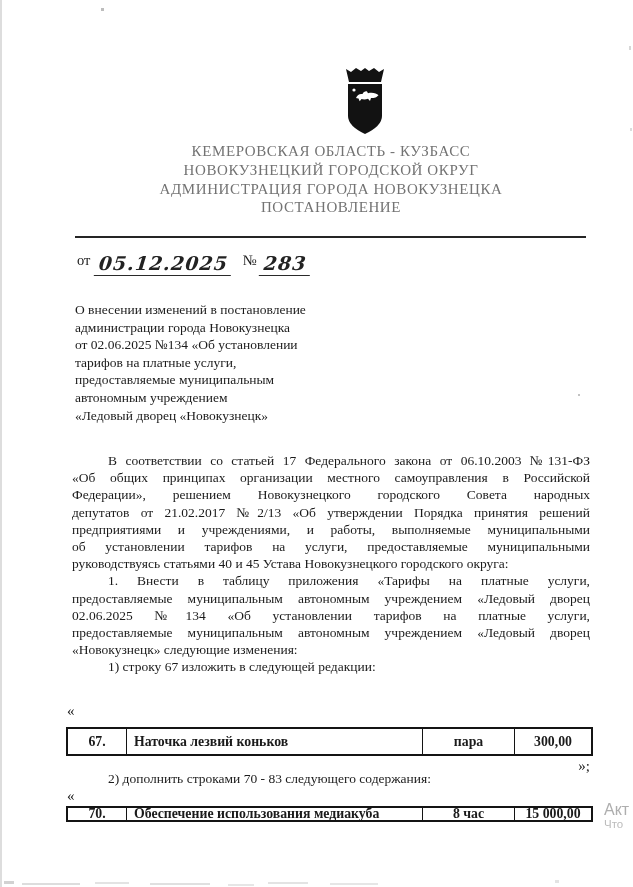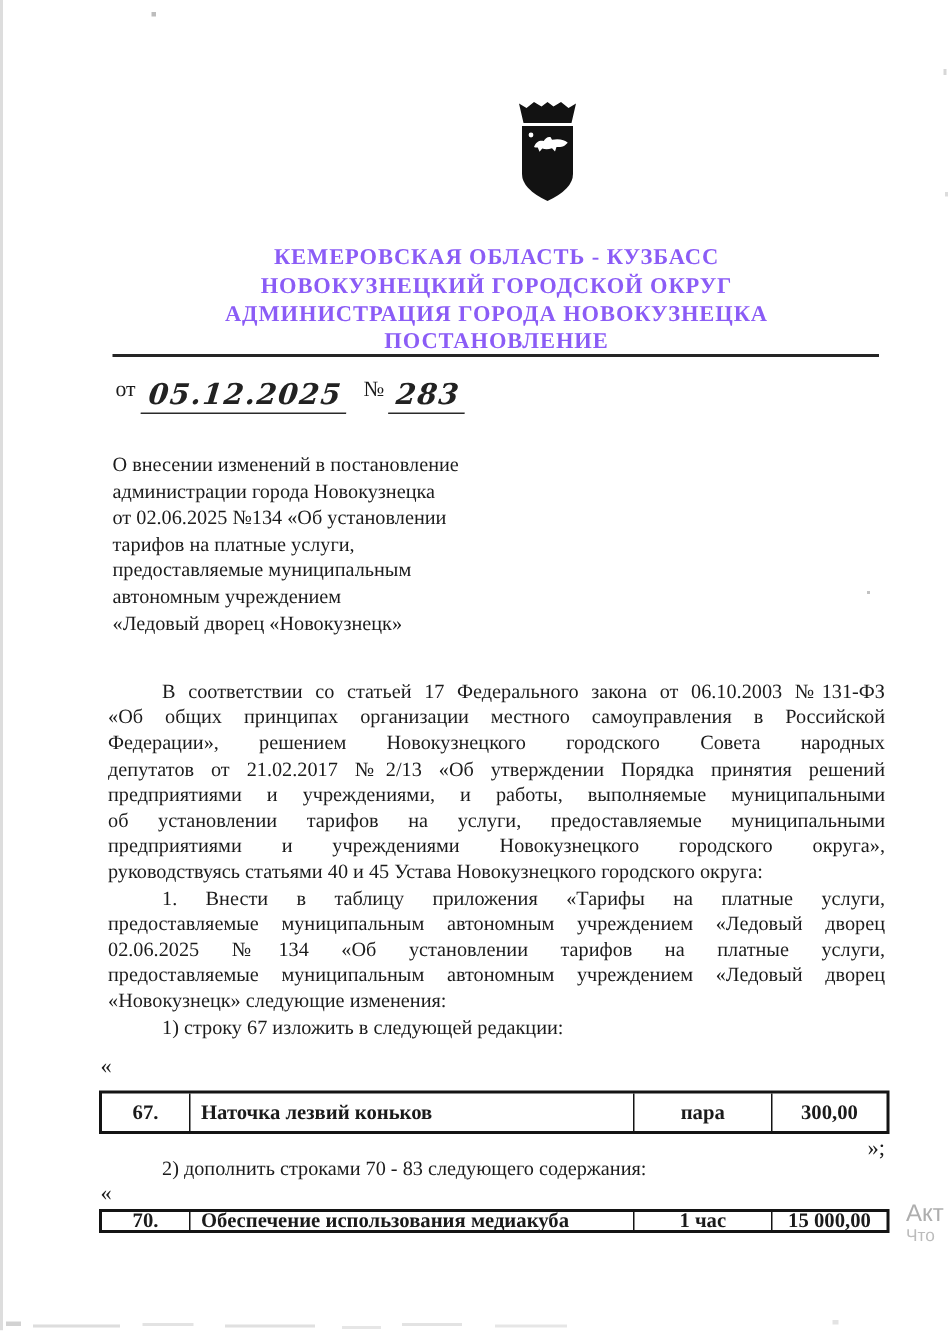--- a/index.html
+++ b/index.html
@@ -17,23 +17,23 @@
   .edge-left { position: absolute; left: 0; top: 0; width: 2px; height: 887px; background: #d4d4d4; opacity: .8; }
   .speck { position: absolute; background: #9a9a9a; }
   .noise-strip { position: absolute; left: 0; top: 877px; width: 633px; height: 10px; }
   .noise-strip i { position: absolute; display: block; background: #c7c7c7; }
 
   
   .emblem { position: absolute; left: 342px; top: 67px; }
 
   
   .header {
-    position: absolute; left: 56px; top: 163px; width: 550px;
-    text-align: center; font-weight: bold; font-size: 15px;
-    letter-spacing: 0.6px; line-height: 18.8px; color: #8b5cf6;
+    position: absolute; left: 56px; top: 142px; width: 550px;
+    text-align: center; font-weight: normal; font-size: 15px;
+    letter-spacing: 0.6px; line-height: 18.8px; color: #737373;
   }
 
   .rule { position: absolute; left: 75px; top: 236px; width: 511px; height: 2px; background: #252525; }
 
   
   .dateline { position: absolute; left: 77px; top: 252px; display: flex; align-items: flex-start; }
   .dl-prefix { font-size: 14.5px; padding-bottom: 2px; margin-right: 5px; }
   .dl-no { font-size: 14.5px; padding-bottom: 2px; margin: 0 4px 0 10px; }
   .hand {
     display: inline-block; text-align: center;
@@ -119,21 +119,20 @@
     <div>«Ледовый дворец «Новокузнецк»</div>
   </div>
 
   <div class="bodytext">
     <div class="ln jl ind">В соответствии со статьей 17 Федерального закона от 06.10.2003 №131-ФЗ</div>
     <div class="ln jl">«Об общих принципах организации местного самоуправления в Российской</div>
     <div class="ln jl">Федерации», решением Новокузнецкого городского Совета народных</div>
     <div class="ln jl">депутатов от 21.02.2017 №2/13 «Об утверждении Порядка принятия решений</div>
     <div class="ln jl">предприятиями и учреждениями, и работы, выполняемые муниципальными</div>
     <div class="ln jl">об установлении тарифов на услуги, предоставляемые муниципальными</div>
-    <div class="ln jl">предприятиями и учреждениями Новокузнецкого городского округа»,</div>
     <div class="ln">руководствуясь статьями 40 и 45 Устава Новокузнецкого городского округа:</div>
     <div class="ln jl ind">1. Внести в таблицу приложения «Тарифы на платные услуги,</div>
     <div class="ln jl">предоставляемые муниципальным автономным учреждением «Ледовый дворец</div>
     <div class="ln jl">02.06.2025 №134 «Об установлении тарифов на платные услуги,</div>
     <div class="ln jl">предоставляемые муниципальным автономным учреждением «Ледовый дворец</div>
     <div class="ln">«Новокузнецк» следующие изменения:</div>
     <div class="ln ind">1) строку 67 изложить в следующей редакции:</div>
   </div>
 
   <div class="qmark q-open1">«</div>
@@ -147,21 +146,21 @@
 
   <div class="qmark q-close1">»;</div>
 
   <div class="p4line">2) дополнить строками 70 - 83 следующего содержания:</div>
 
   <div class="qmark q-open2">«</div>
 
   <div class="ttable t2">
     <div class="c num">70.</div>
     <div class="c name">Обеспечение использования медиакуба</div>
-    <div class="c unit">1 час</div>
+    <div class="c unit">8 час</div>
     <div class="c price">15 000,00</div>
   </div>
 
   <div class="watermark">
     <div class="wm1">Акт</div>
     <div class="wm2">Что</div>
   </div>
 
   <div class="edge-left"></div>
   <div class="speck" style="left:101px;top:8px;width:3px;height:3px;opacity:.65;"></div>

